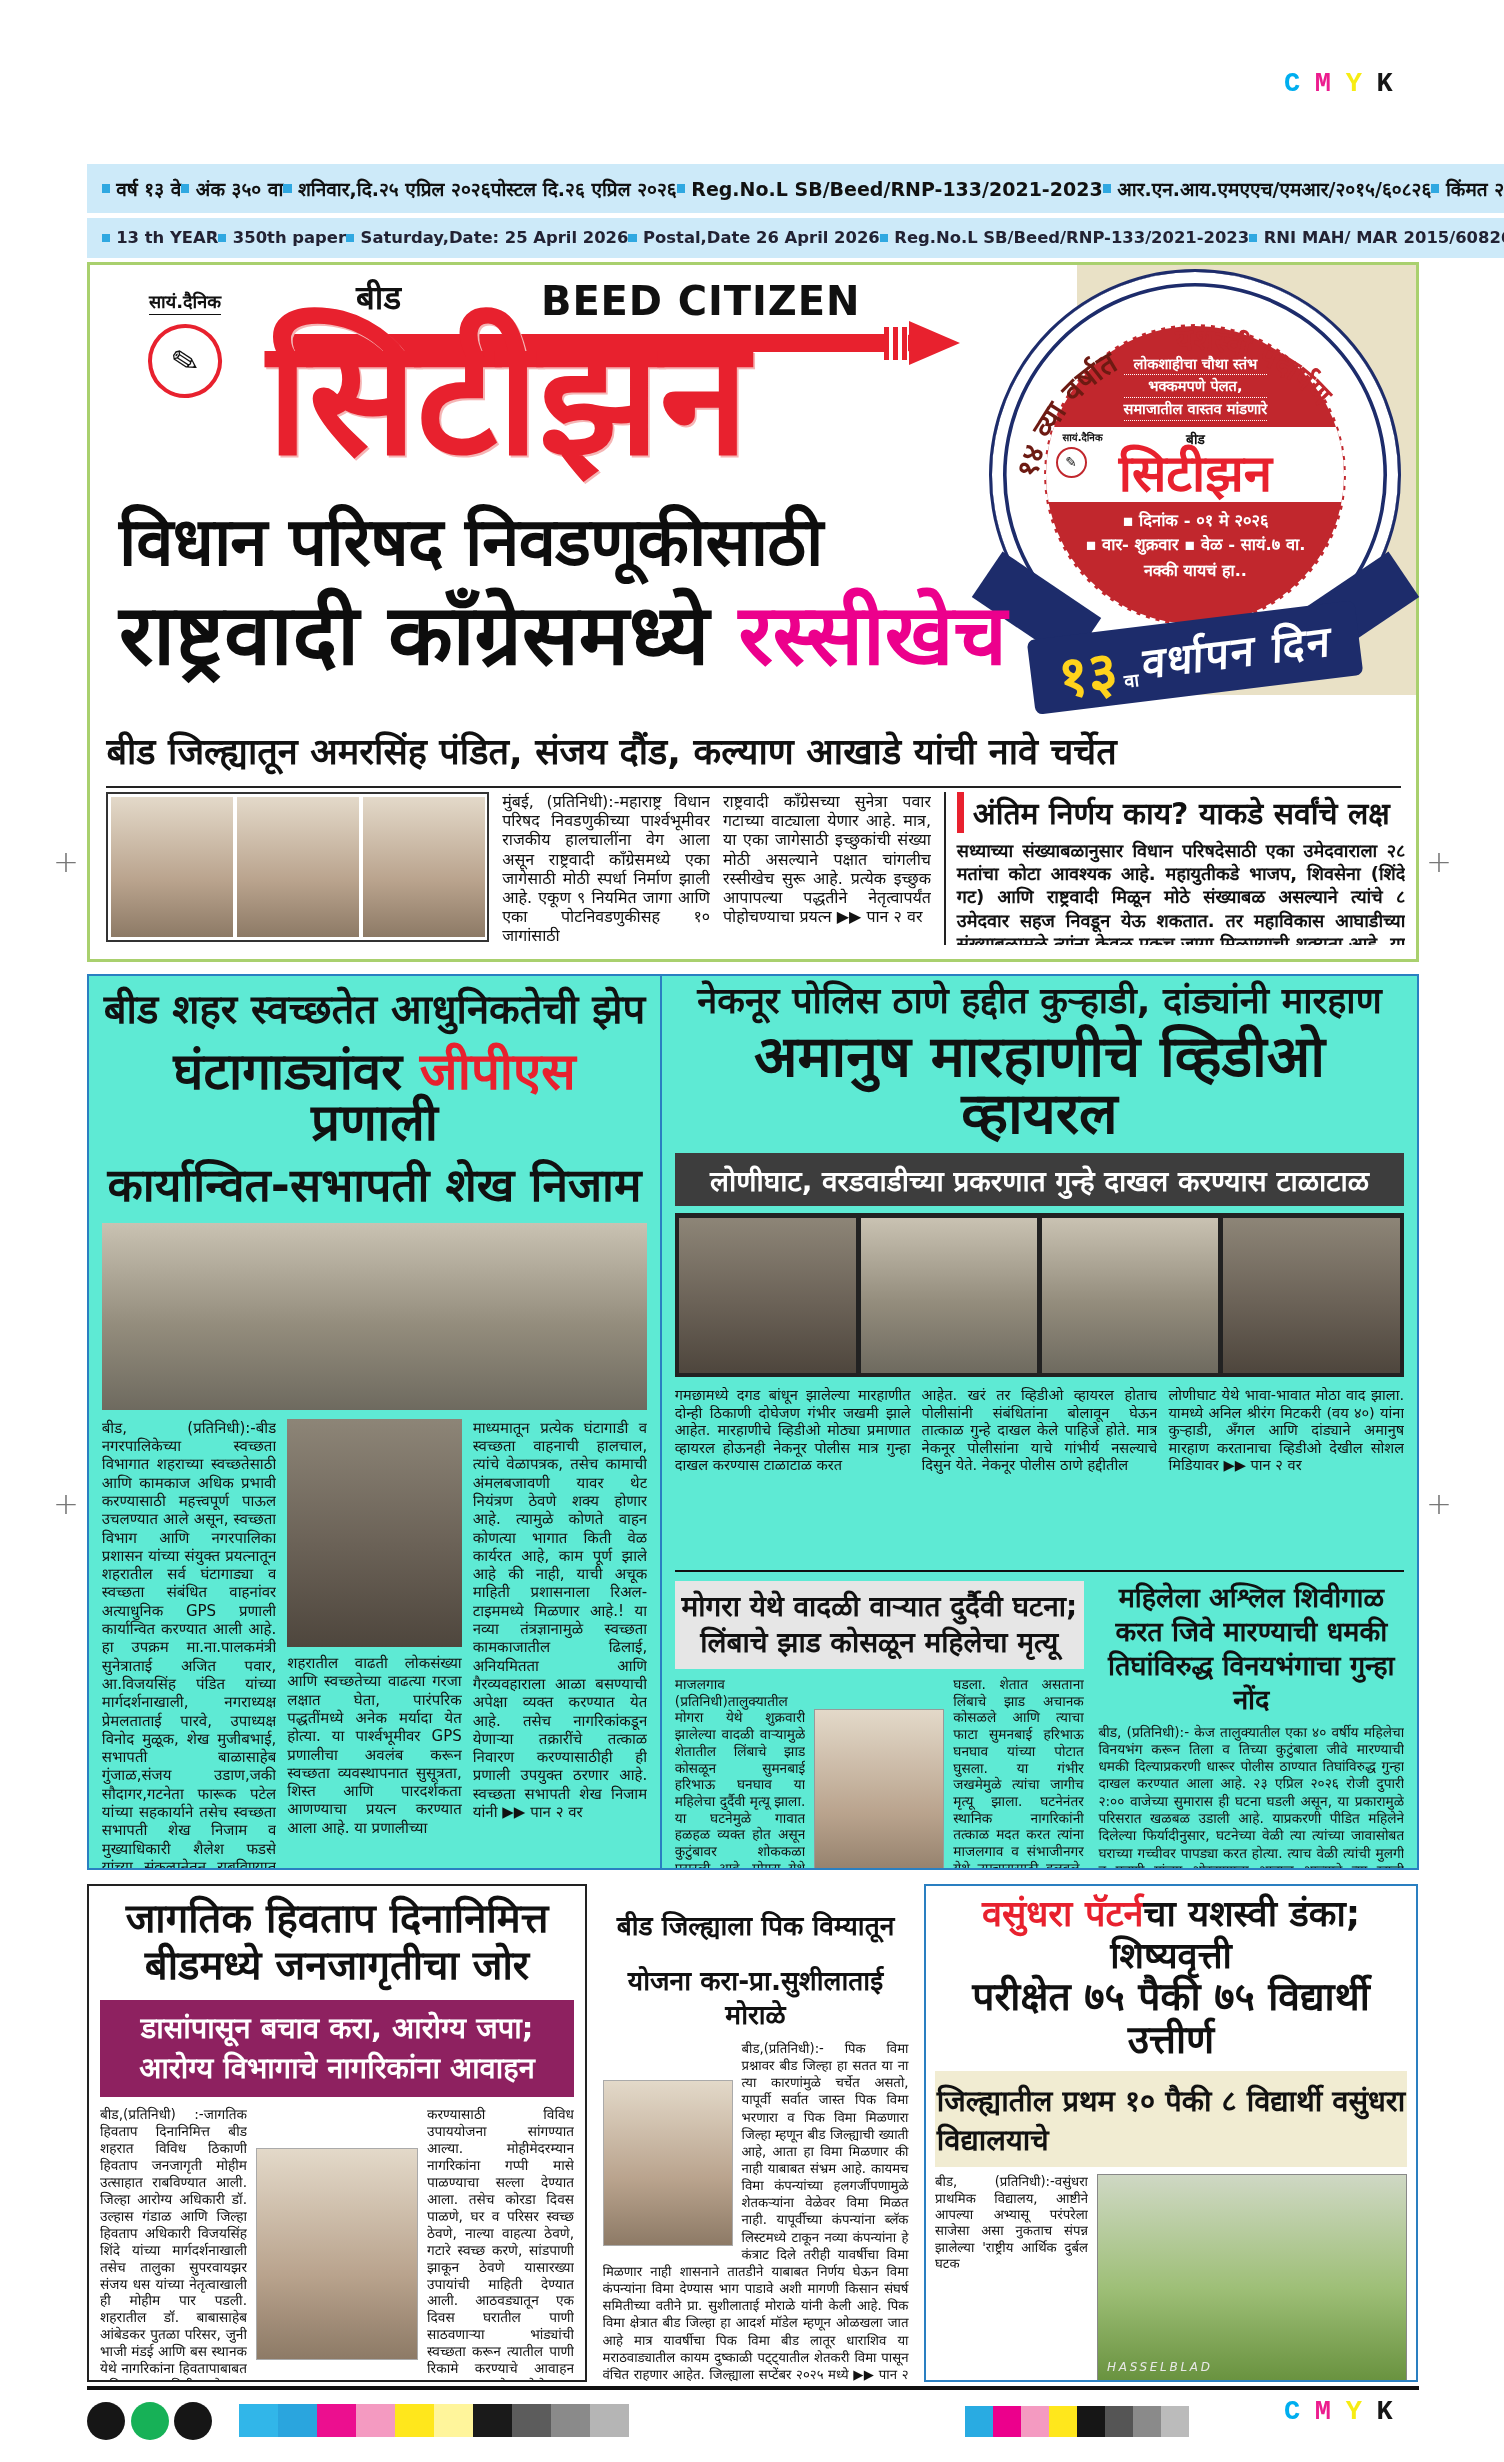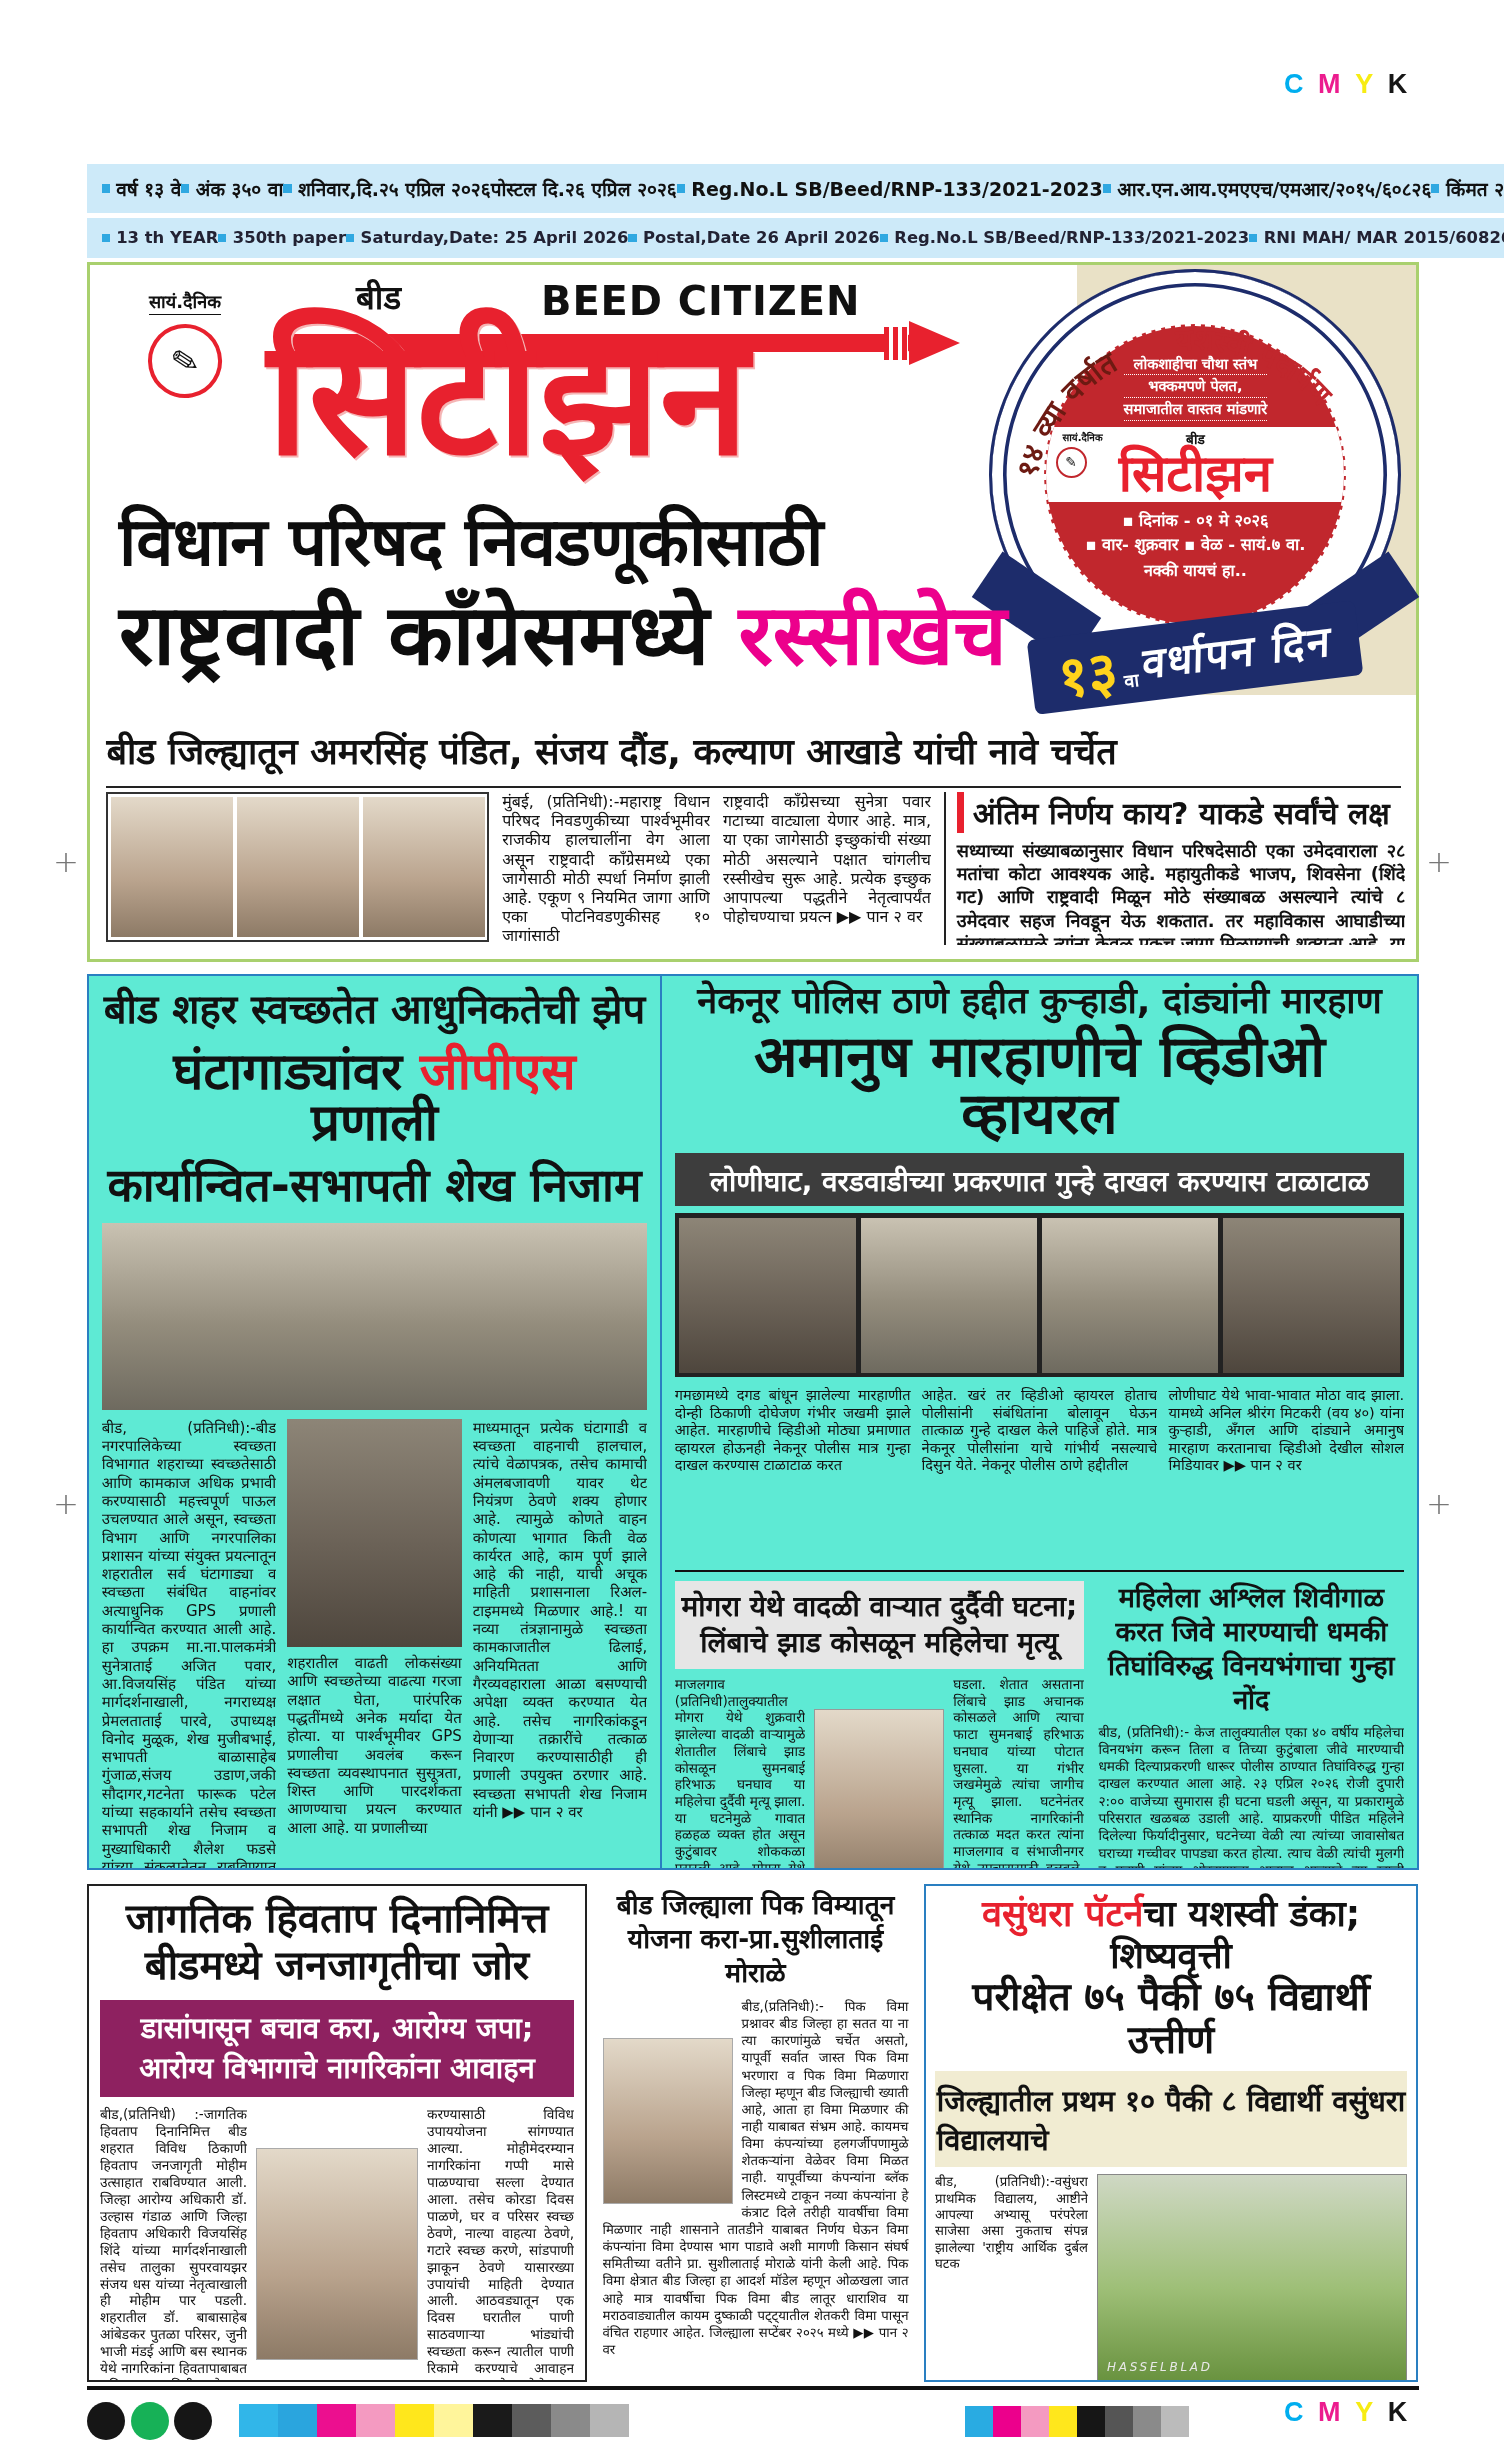--- a/index.html
+++ b/index.html
@@ -7,21 +7,21 @@
         font-family:"DejaVu Sans","Liberation Sans",sans-serif;color:#111;}
   
   .abs{position:absolute;}
   .just{text-align:justify;text-justify:inter-word;}
   .clip{overflow:hidden;}
   .ph{background:linear-gradient(180deg,#c9c2b2,#938c7c 55%,#6e6a5f);}
   .ph-dark{background:linear-gradient(180deg,#8d8577,#6b6257 55%,#4e463d);}
   .ph-port{background:linear-gradient(180deg,#e3d9c9,#b9a38d 60%,#8d7a66);}
   .ph-green{background:linear-gradient(180deg,#cfd8c4,#9ebf77 55%,#69923f);}
   
-  .cmyk{font-size:27px;font-weight:800;letter-spacing:1.8px;font-family:Liberation Sans, sans-serif;}
+  .cmyk{font-size:27px;font-weight:800;letter-spacing:1.8px;font-family:Liberation Mono, monospace;}
   .cmyk span{margin-right:12.8px;}
   .c-c{color:#00aeef}.c-m{color:#ec1c8e}.c-y{color:#f7ec13}.c-k{color:#161616}
   
   .infobar{left:87px;top:164px;width:1424px;}
   .ibrow{background:#cdeaf9;display:flex;align-items:center;justify-content:space-between;
          padding:0 14.6px;box-sizing:border-box;}
   .ibrow1{height:49px;font-size:19px;font-weight:700;margin-bottom:4.6px;}
   .ibrow2{height:40px;font-size:16.4px;font-weight:600;color:#223;}
   .ib{display:flex;align-items:center;gap:6.4px;white-space:nowrap;}
   .sq{width:8.2px;height:8.2px;background:#2fa8e1;display:inline-block;flex:none;}
@@ -112,21 +112,21 @@
   .mah-body{font-size:13.7px;line-height:1.26;margin-top:7.3px;height:206px;}
   
   .malbox{left:87px;top:1884px;width:500px;height:498px;border:2.7px solid #222;box-sizing:border-box;padding:9px 11px;background:#fff;}
   .mal-h{font-size:40px;font-weight:800;text-align:center;line-height:1.18;}
   .mal-sub{background:#8e2160;color:#fff;font-size:29px;font-weight:700;text-align:center;
            padding:9px 3.6px;margin:11px 0 9px;line-height:1.35;}
   .mal-body{display:flex;gap:9px;height:290px;}
   .mal-col{flex:1;font-size:13.7px;line-height:1.24;}
   .mal-photo{width:160px;height:210px;flex:none;margin-top:42px;border:0.9px solid #aaa;}
   .pikbox{left:597px;top:1884px;width:317px;height:498px;box-sizing:border-box;padding:3.6px 5.5px;background:#fff;}
-  .pik-h{font-size:26.4px;font-weight:800;text-align:center;line-height:1.3;}
+  .pik-h{font-size:26.4px;font-weight:800;text-align:center;line-height:1.3;margin-top:21px;}
   .pik-body{font-size:13.2px;line-height:1.3;margin-top:7.3px;height:383px;}
   .pik-photo{float:left;width:128px;height:164px;margin:40px 9px 5.5px 0;border:0.9px solid #aaa;}
   .vasbox{left:924px;top:1884px;width:494px;height:498px;border:2.7px solid #2a7fc1;box-sizing:border-box;padding:7.3px 9px;background:#fff;}
   .vas-h1{font-size:36px;font-weight:800;text-align:center;line-height:1.15;}
   .vas-h1 .acc{color:#e8212e;}
   .vas-h2{font-size:39px;font-weight:800;text-align:center;line-height:1.1;}
   .vas-sub{background:#f1ecd2;font-size:29px;font-weight:800;padding:9px 1.8px;margin:9px 0 7.3px;}
   .vas-top{display:flex;gap:9px;height:208px;}
   .vas-col1{width:153px;flex:none;font-size:13.2px;line-height:1.24;}
   .vas-photo{flex:1;position:relative;border:0.9px solid #888;}

